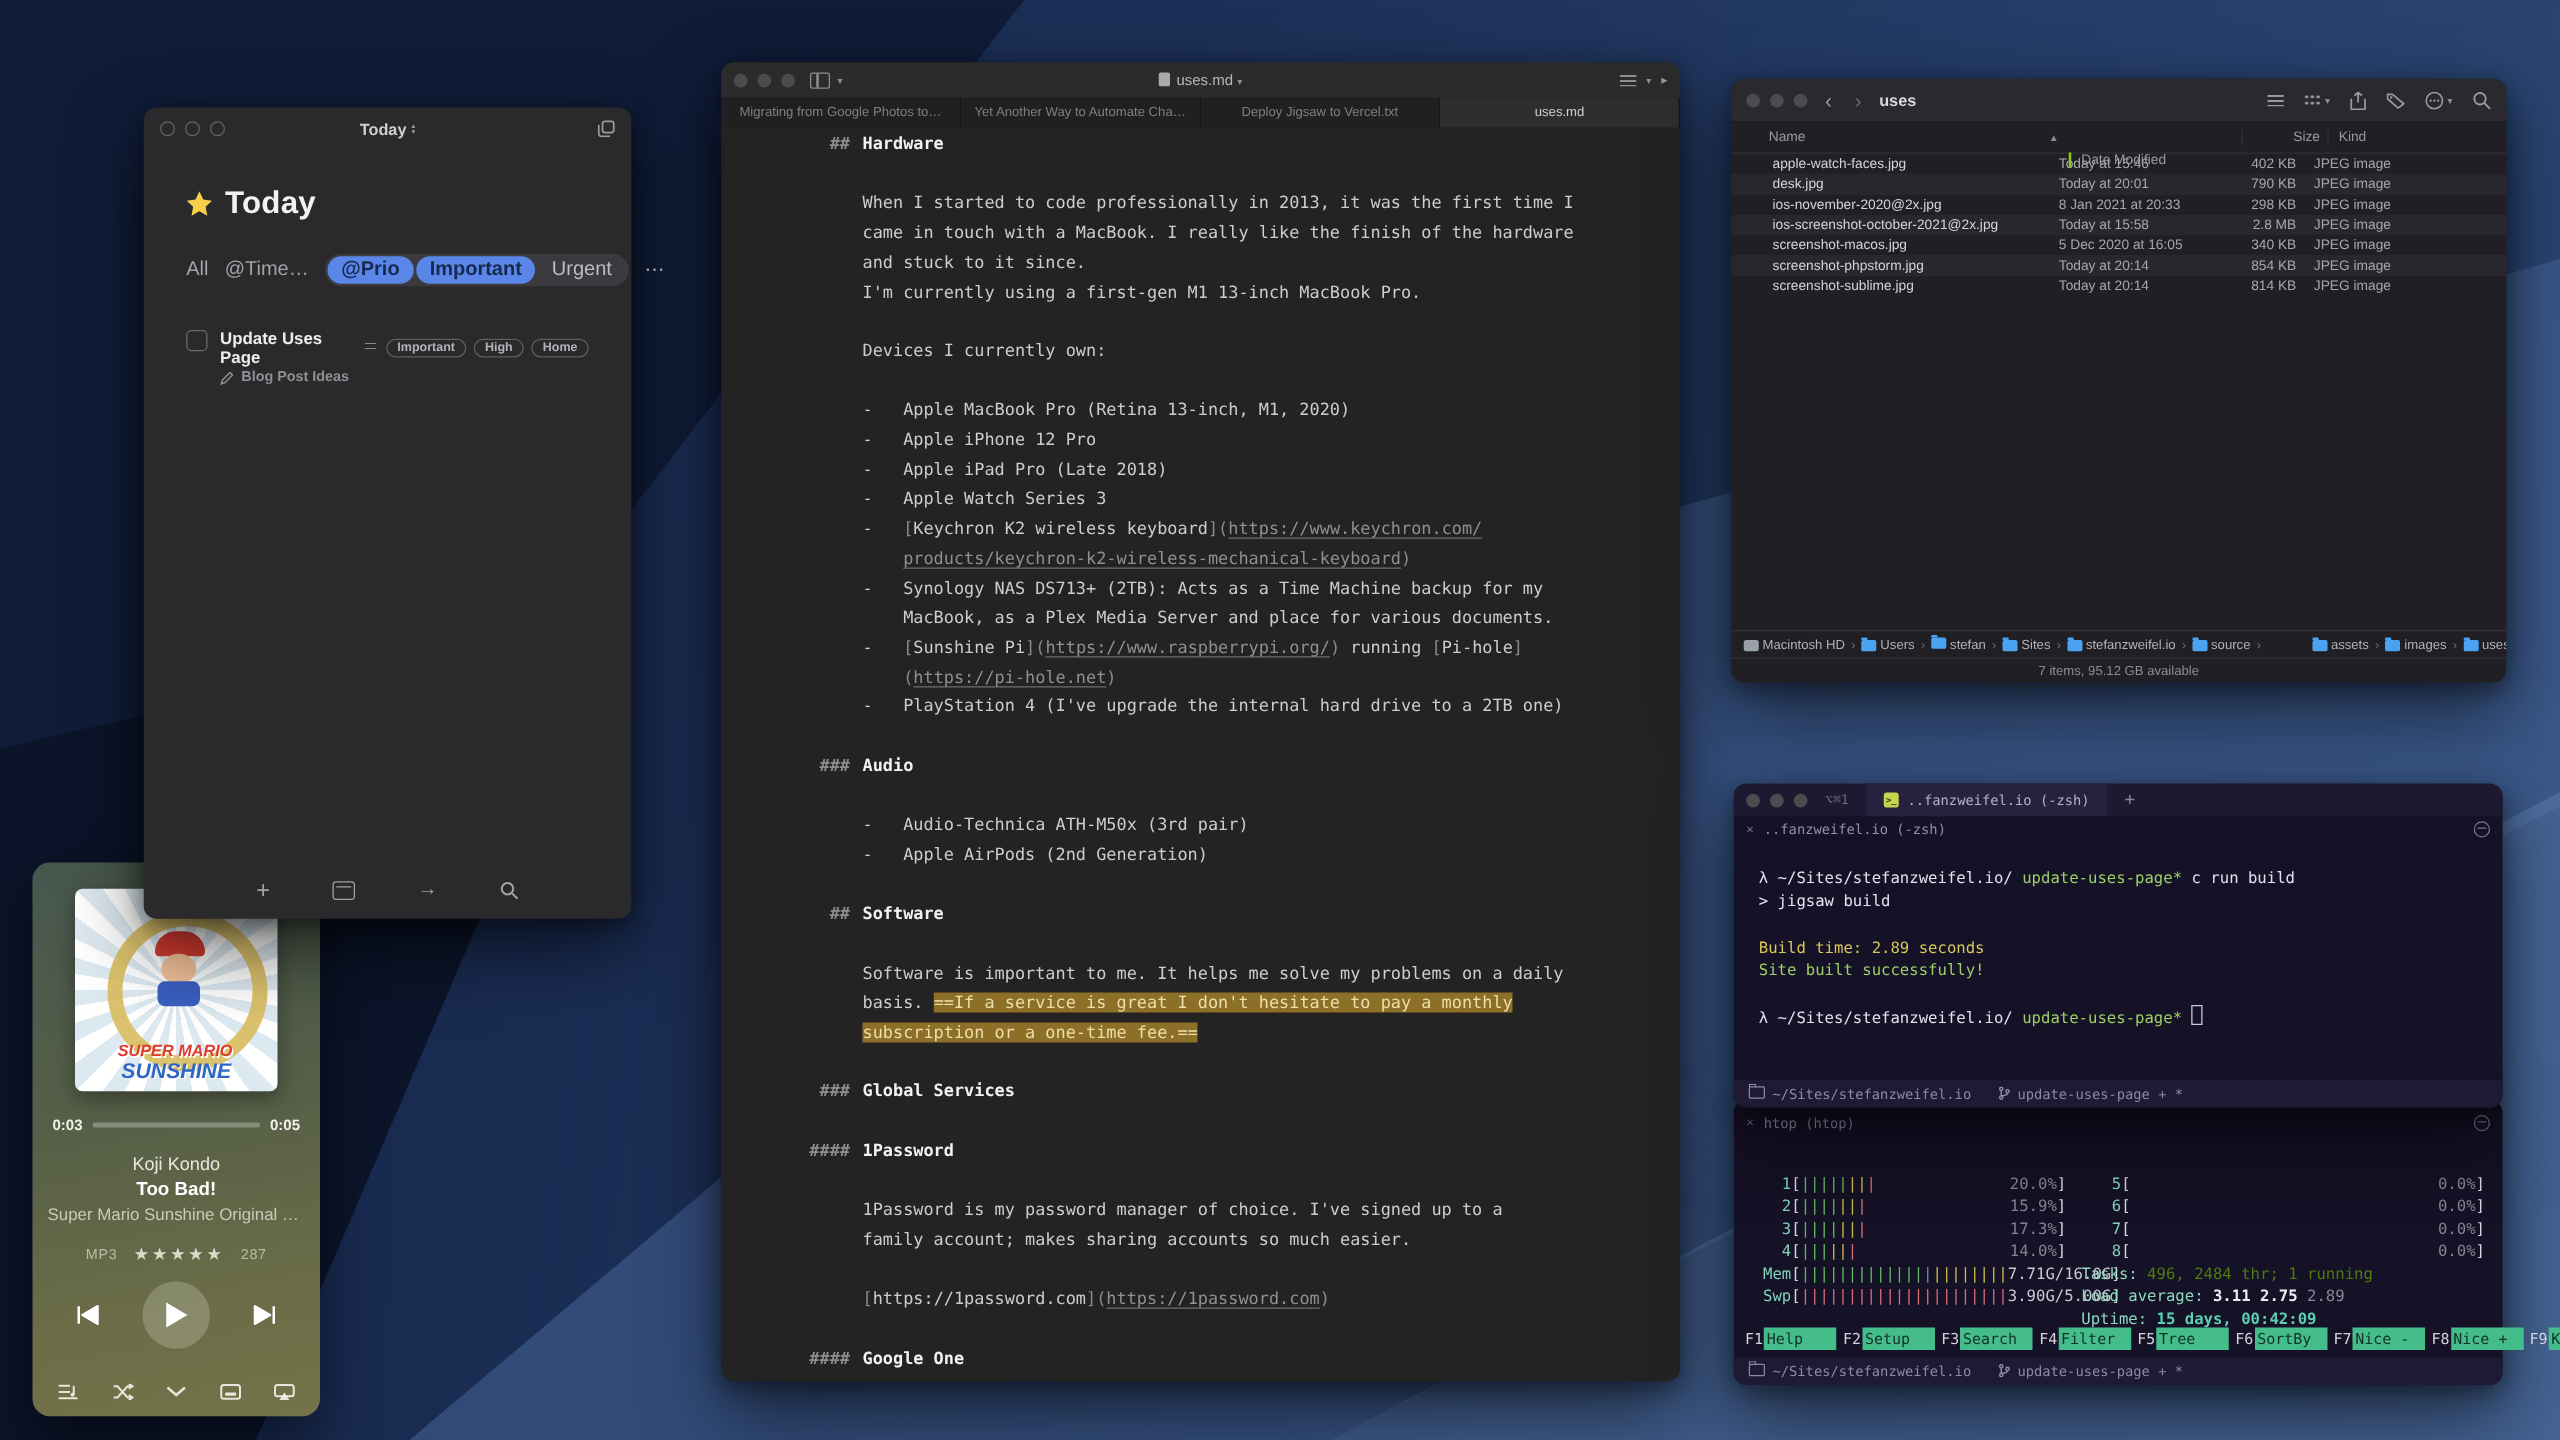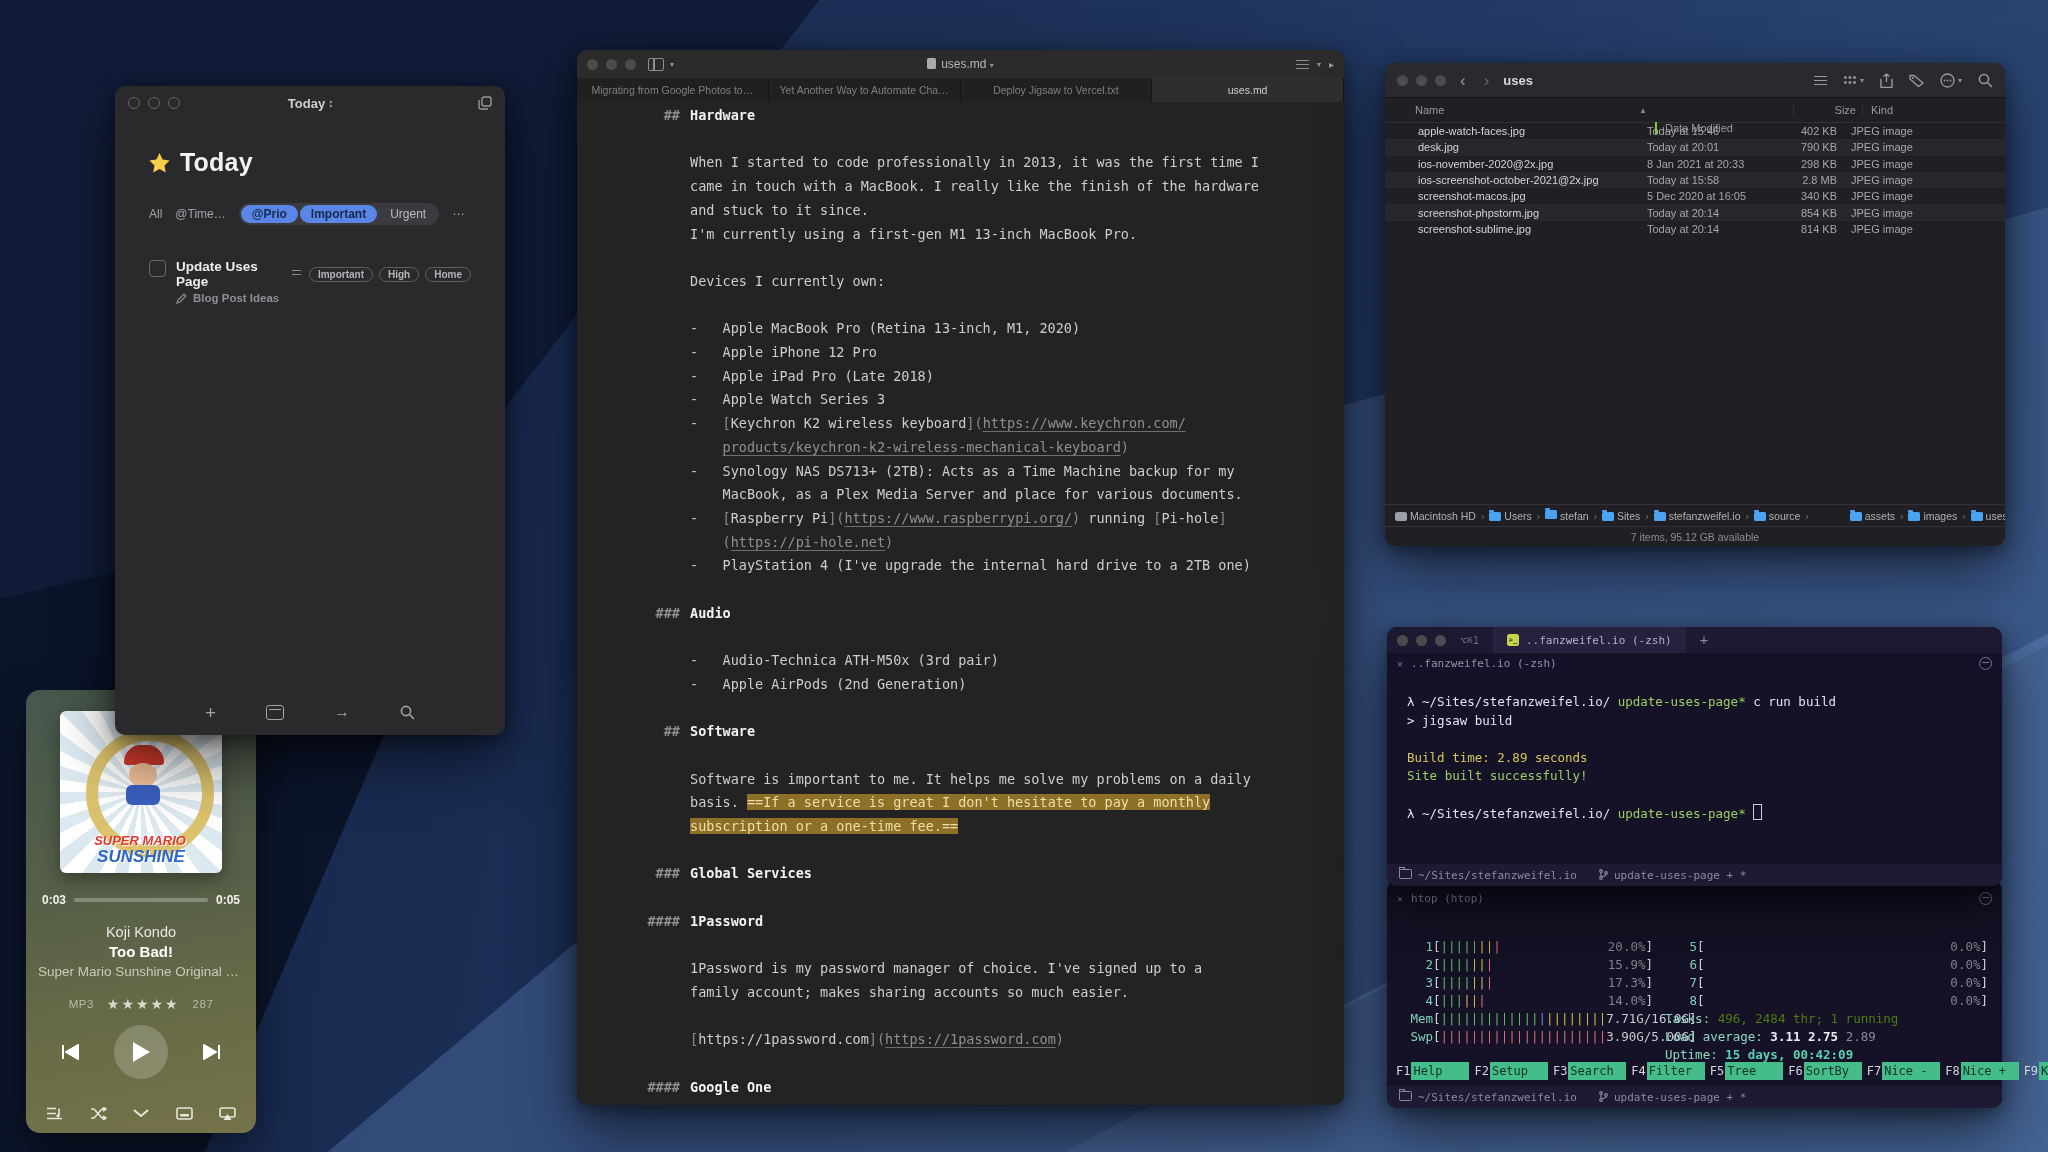--- a/index.html
+++ b/index.html
@@ -22,21 +22,21 @@
   
   .things{left:115px;top:86px;width:390px;height:649px;background:#2a2a2c;z-index:5;}
   .things .titlebar{height:34px;display:flex;align-items:center;padding:0 13px;position:relative;}
   .things .wtitle{position:absolute;left:0;right:0;text-align:center;font-size:13px;color:#cfcfd2;font-weight:600;}
   .things .wtitle .ud{display:inline-block;vertical-align:middle;margin-left:4px;font-size:6px;line-height:5px;color:#9a9a9e;}
   .icopy{margin-left:auto;color:#9a9a9e;}
   .things-body{padding:28px 34px 0;}
   .t-head{display:flex;align-items:center;gap:10px;}
   .t-head h1{margin:0;font-size:25px;color:#f2f2f3;font-weight:700;letter-spacing:.2px;}
   .star{color:#f6cf4a;}
-  .filters{margin-top:26px;display:flex;align-items:center;gap:13px;font-size:12px;}
+  .filters{margin-top:26px;display:flex;align-items:center;gap:13px;font-size:16px;}
   .tf{color:#a3a3a8;}
   .fgroup{display:flex;gap:2px;background:#3b3b3f;border-radius:999px;padding:2px;}
   .fseg{padding:2px 11px;border-radius:999px;color:#bcbcc1;}
   .fseg.active{background:#5a86e8;color:#17294e;font-weight:700;}
   .task{margin-top:34px;display:flex;gap:10px;align-items:flex-start;font-weight:bold;}
   .cbx{width:15px;height:15px;border:1.5px solid #6b6b70;border-radius:4px;margin-top:1px;flex:none;}
   .task-title-row{display:flex;align-items:center;gap:8px;}
   .task-title{font-size:13.5px;color:#ededee;}
   .tag{border:1px solid #5e5e63;border-radius:9px;padding:1px 8px;font-size:10px;color:#b3b3b8;white-space:nowrap;}
   .task-note{margin-top:3px;display:flex;align-items:center;gap:6px;font-size:11.5px;color:#8f8f94;}
@@ -436,21 +436,21 @@
         <div class="dline">
           <span class="g"></span>
           <span class="dbody"><span class="st">-   Synology NAS DS713+ (2TB): Acts as a Time Machine backup for my</span></span>
         </div>
         <div class="dline">
           <span class="g"></span>
           <span class="dbody"><span class="st">    MacBook, as a Plex Media Server and place for various documents.</span></span>
         </div>
         <div class="dline">
           <span class="g"></span>
-          <span class="dbody"><span class="st">-   </span><span class="sd">[</span><span class="st">Raspberry Pi</span><span class="sd">](</span><span class="su">https://www.raspberrypi.org/</span><span class="sd">)</span><span class="st"> running </span><span class="sd">[</span><span class="st">Pi-hole</span><span class="sd">]</span></span>
+          <span class="dbody"><span class="st">-   </span><span class="sd">[</span><span class="st">Sunshine Pi</span><span class="sd">](</span><span class="su">https://www.raspberrypi.org/</span><span class="sd">)</span><span class="st"> running </span><span class="sd">[</span><span class="st">Pi-hole</span><span class="sd">]</span></span>
         </div>
         <div class="dline">
           <span class="g"></span>
           <span class="dbody"><span class="st">    </span><span class="sd">(</span><span class="su">https://pi-hole.net</span><span class="sd">)</span></span>
         </div>
         <div class="dline">
           <span class="g"></span>
           <span class="dbody"><span class="st">-   PlayStation 4 (I've upgrade the internal hard drive to a 2TB one)</span></span>
         </div>
         <div class="dline">

